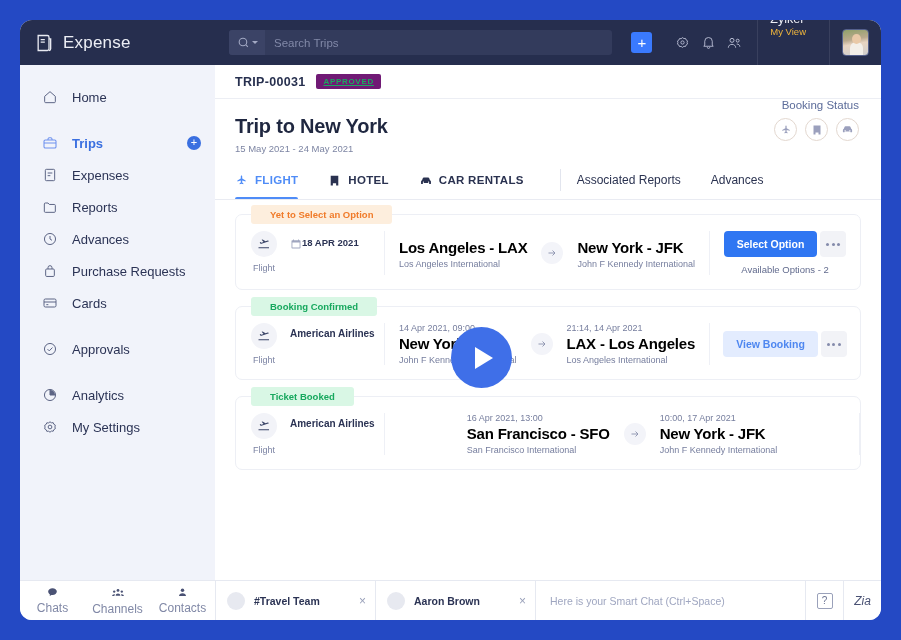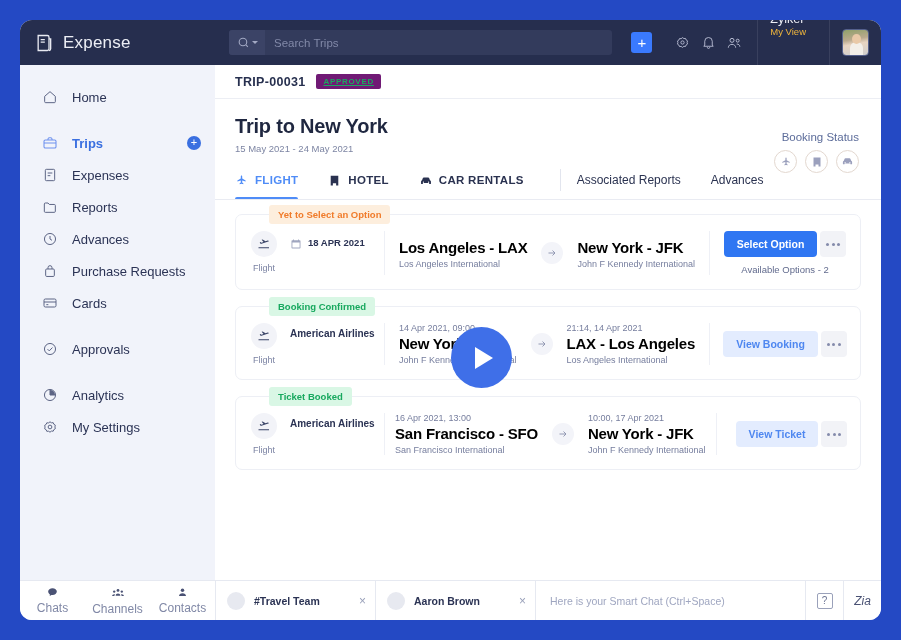--- a/index.html
+++ b/index.html
@@ -128,21 +128,21 @@
   .trip-id { font-size: 12.5px; font-weight: bold; color: #27304f; letter-spacing: .3px; }
   .badge-approved {
     background: #701a75; color: #1aa860; font-size: 8px; font-weight: bold;
     letter-spacing: .7px; padding: 3px 7px; border-radius: 2px; text-decoration: underline;
   }
 
   .trip-head { padding: 16px 20px 8px 20px; position: relative; }
   .trip-title { font-size: 20px; color: #1f2740; font-weight: bold; letter-spacing: -.2px; }
   .trip-dates { font-size: 9.5px; color: #7d85a3; margin-top: 5px; }
   .booking-status {
-    position: absolute; right: 22px; top: 32px; text-align: right;
+    position: absolute; right: 22px; top: 0; text-align: right;
   }
   .bs-label { font-size: 11.5px; color: #5c6casd; color: #5c6c9a; }
   .bs-icons { display: flex; gap: 8px; margin-top: 7px; justify-content: flex-end; }
   .bs-circ {
     width: 23px; height: 23px; border-radius: 50%;
     border: 1px solid #e3d8d0; display: flex; align-items: center;
     justify-content: center; color: #9ba0bd; cursor: pointer;
   }
 
   .tabs {
@@ -172,37 +172,37 @@
     flex: 1; overflow: hidden; padding: 14px 20px 0 20px; background: #fff;
     position: relative;
   }
 
   .trip-card {
     border: 1px solid #edeff5; border-radius: 7px; margin-bottom: 16px;
     position: relative; background: #fff;
   }
   .card-tag {
     position: absolute; left: 15px; top: -10px;
-    font-size: 9.5px; font-weight: bold; padding: 4px 9px; border-radius: 3px; margin-left: 18px;
+    font-size: 9.5px; font-weight: bold; padding: 4px 19px; border-radius: 3px;
   }
   .tag-pending { background: #fdeedd; color: #f07b2a; }
   .tag-confirmed { background: #d9f7e5; color: #17a85e; }
 
   .card-row { display: flex; align-items: stretch; padding: 16px 0 14px 0; }
   .col-flight {
     width: 148px; flex: 0 0 148px; display: flex; align-items: flex-start;
     padding-left: 15px; gap: 13px;
   }
   .flt-icon-wrap { display: flex; flex-direction: column; align-items: center; gap: 6px; }
   .flt-circle {
     width: 26px; height: 26px; border-radius: 50%; background: #f2f3f8;
     display: flex; align-items: center; justify-content: center; color: #3b4568;
   }
   .flt-word { font-size: 9px; color: #7a melhor; color: #7b83a3; }
-  .flt-meta { display: flex; align-items: center; gap: 6px; padding-top: 5px; }
+  .flt-meta { display: flex; align-items: center; padding-top: 5px; }
   .flt-meta .cal { width: 12px; height: 12px; color: #8f96b4; }
   .flt-date { font-size: 9.5px; font-weight: bold; color: #2b3354; white-space: nowrap; }
   .airline { font-size: 10px; font-weight: bold; color: #2b3354; line-height: 1.35; padding-top: 4px; }
 
   .col-route {
     flex: 1; display: flex; align-items: center; justify-content: center;
     border-left: 1px solid #eef0f6; border-right: 1px solid #eef0f6;
     gap: 14px; padding: 0 10px;
   }
   .leg { min-width: 0; }
@@ -663,30 +663,20 @@
                     <path d="M5 12h13M13 7l5 5-5 5"></path>
                   </svg>
               </span>
               <div class="leg r">
                 <div class="leg-time">10:00, 17 Apr 2021</div>
                 <div class="leg-city">New York - JFK</div>
                 <div class="leg-ap">John F Kennedy International</div>
               </div>
             </div>
 
-            <div class="col-action">
-              <div class="act-row">
-                <button class="btn-soft">View Ticket</button>
-                <span class="btn-dots">
-                    <i></i>
-                    <i></i>
-                    <i></i>
-                  </span>
-              </div>
-            </div>
           </div>
         </div>
 
       </div>
     </div>
   </div>
 
   <div class="bottombar">
     <div class="bb-left">
       <div class="bb-tool">

